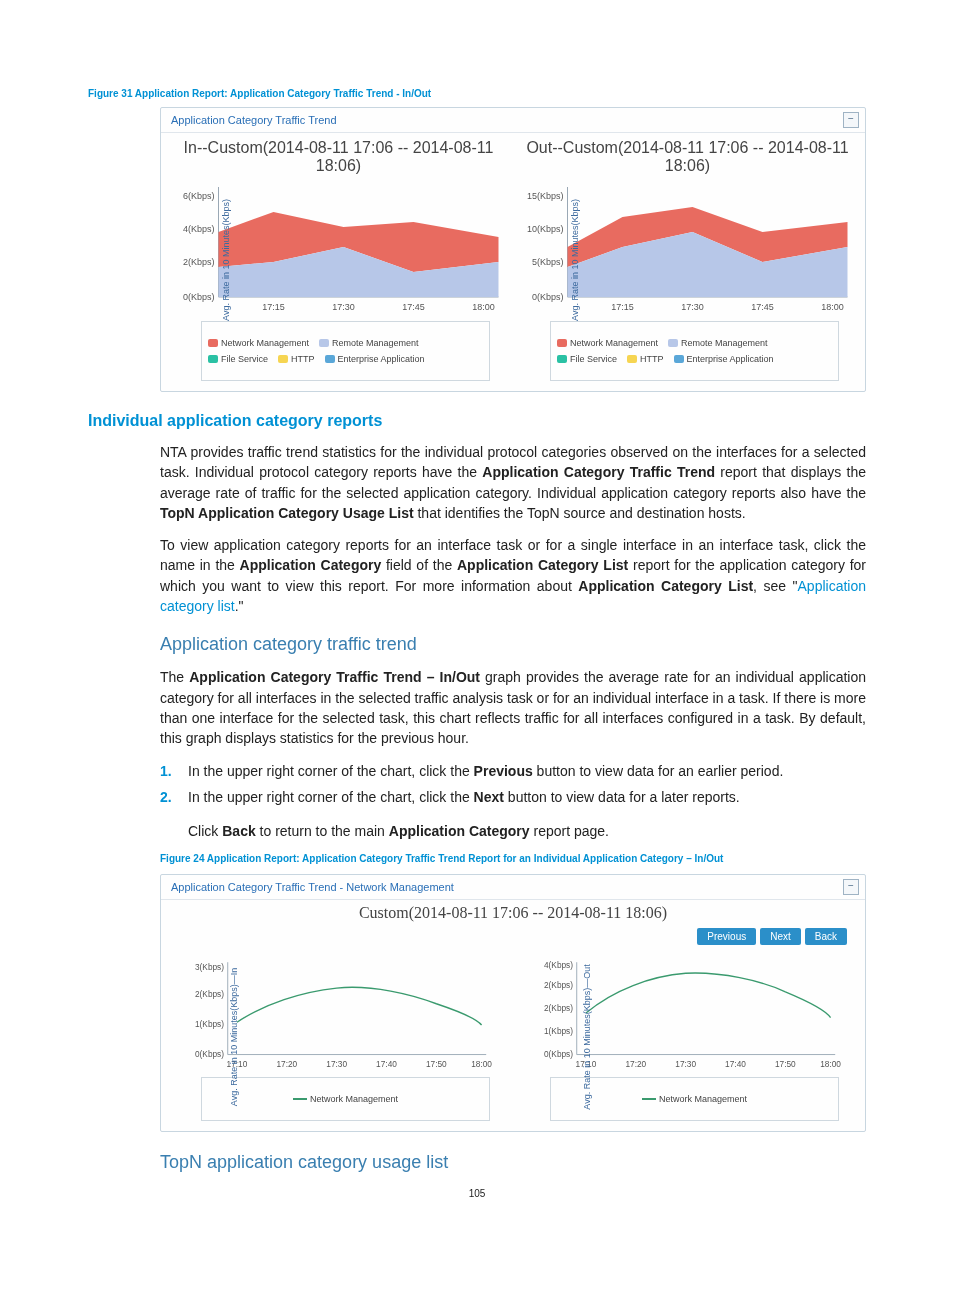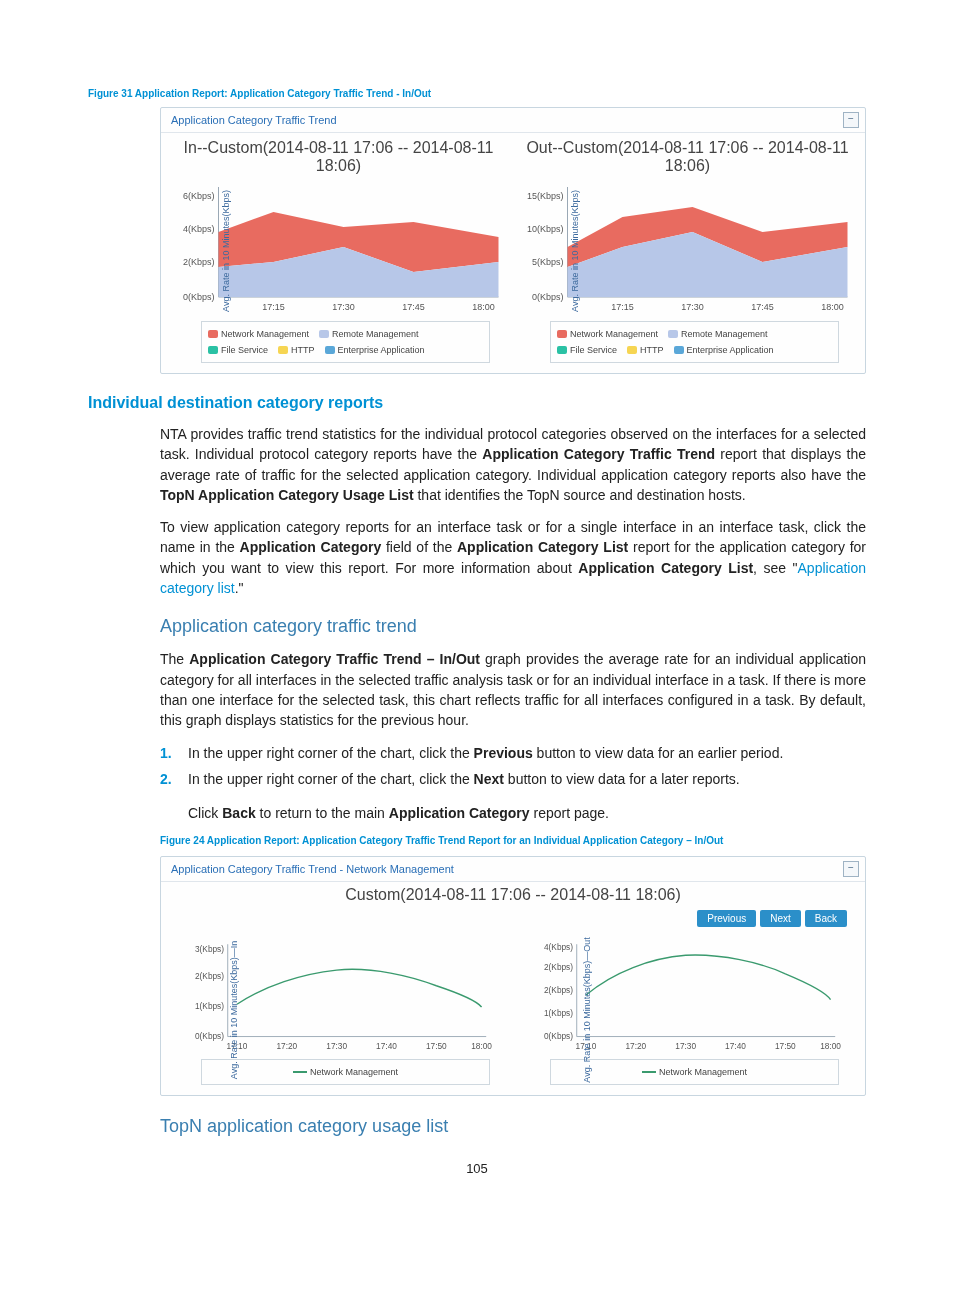--- a/index.html
+++ b/index.html
@@ -73,21 +73,21 @@
     top: 50%;
     transform: translateY(-50%) rotate(-90deg);
     transform-origin: center;
     font-size: 9px;
     color: #3d6a9e;
     white-space: nowrap;
   }
   .legend-box {
     border: 1px solid #cfd8df;
     margin: 4px 20px 0 34px;
-    padding: 7px 6px;
+    padding: 16px 6px;
     font-size: 9px;
     color: #444;
     display: flex;
     flex-wrap: wrap;
     gap: 6px 10px;
   }
   .legend-item {
     display: flex;
     align-items: center;
     gap: 3px;
@@ -149,22 +149,22 @@
   .nav-btn {
     background: #2b8fc9;
     color: #fff;
     font-size: 10px;
     padding: 3px 10px;
     border-radius: 2px;
     cursor: pointer;
   }
   .page-num {
     text-align: center;
-    font-size: 13px;
-    margin-top: 24px;
+    font-size: 10px;
+    margin-top: 15px;
   }
 </style>
 </head>
 <body>
 
 <div class="fig-caption">Figure 31 Application Report: Application Category Traffic Trend - In/Out</div>
 <div class="panel" style="margin-left:72px;">
   <div class="panel-header">
     <span>Application Category Traffic Trend</span>
     <span class="collapse-btn">−</span>
@@ -249,21 +249,21 @@
           </span>
         <span class="legend-item">
             <span class="legend-swatch" style="background:#5aa7d8"></span>
             <span>Enterprise Application</span>
           </span>
       </div>
     </div>
   </div>
 </div>
 
-<h2 class="section-h2">Individual destination category reports</h2>
+<h2 class="section-h2">Individual application category reports</h2>
 <p class="body-text">
   <span>NTA provides traffic trend statistics for the individual protocol categories observed on the interfaces for a selected task. Individual protocol category reports have the </span><b>Application Category Traffic Trend</b><span> report that displays the average rate of traffic for the selected application category. Individual application category reports also have the </span><b>TopN Application Category Usage List</b><span> that identifies the TopN source and destination hosts.</span>
 </p>
 <p class="body-text">
   <span>To view application category reports for an interface task or for a single interface in an interface task, click the name in the </span><b>Application Category</b><span> field of the </span><b>Application Category List</b><span> report for the application category for which you want to view this report. For more information about </span><b>Application Category List</b><span>, see "</span><span class="link">Application category list</span><span>."</span>
 </p>
 
 <h3 class="sub-h3">Application category traffic trend</h3>
 <p class="body-text">
   <span>The </span><b>Application Category Traffic Trend – In/Out</b><span> graph provides the average rate for an individual application category for all interfaces in the selected traffic analysis task or for an individual interface in a task. If there is more than one interface for the selected task, this chart reflects traffic for all interfaces configured in a task. By default, this graph displays statistics for the previous hour.</span>
@@ -281,21 +281,21 @@
 <p class="sub-indent">
   <span>Click </span><b>Back</b><span> to return to the main </span><b>Application Category</b><span> report page.</span>
 </p>
 
 <div class="fig-caption" style="margin-left:72px;">Figure 24 Application Report: Application Category Traffic Trend Report for an Individual Application Category – In/Out</div>
 <div class="panel" style="margin-left:72px;margin-top:10px;">
   <div class="panel-header">
     <span>Application Category Traffic Trend - Network Management</span>
     <span class="collapse-btn">−</span>
   </div>
-  <div class="chart-title" style="margin-top:4px;">Custom(2014-08-11 17:06 -- 2014-08-11 18:06)</div>
+  <div class="chart-title" style="margin-top:4px;font-family:Liberation Serif, serif;">Custom(2014-08-11 17:06 -- 2014-08-11 18:06)</div>
   <div class="btn-bar">
     <span class="nav-btn">Previous</span>
     <span class="nav-btn">Next</span>
     <span class="nav-btn">Back</span>
   </div>
   <div class="charts-row">
 
     <div class="chart-box">
       <div class="y-axis-label">Avg. Rate in 10 Minutes(Kbps)—In</div>
       <svg class="chart-svg" viewBox="0 0 340 130" style="height:120px;">

